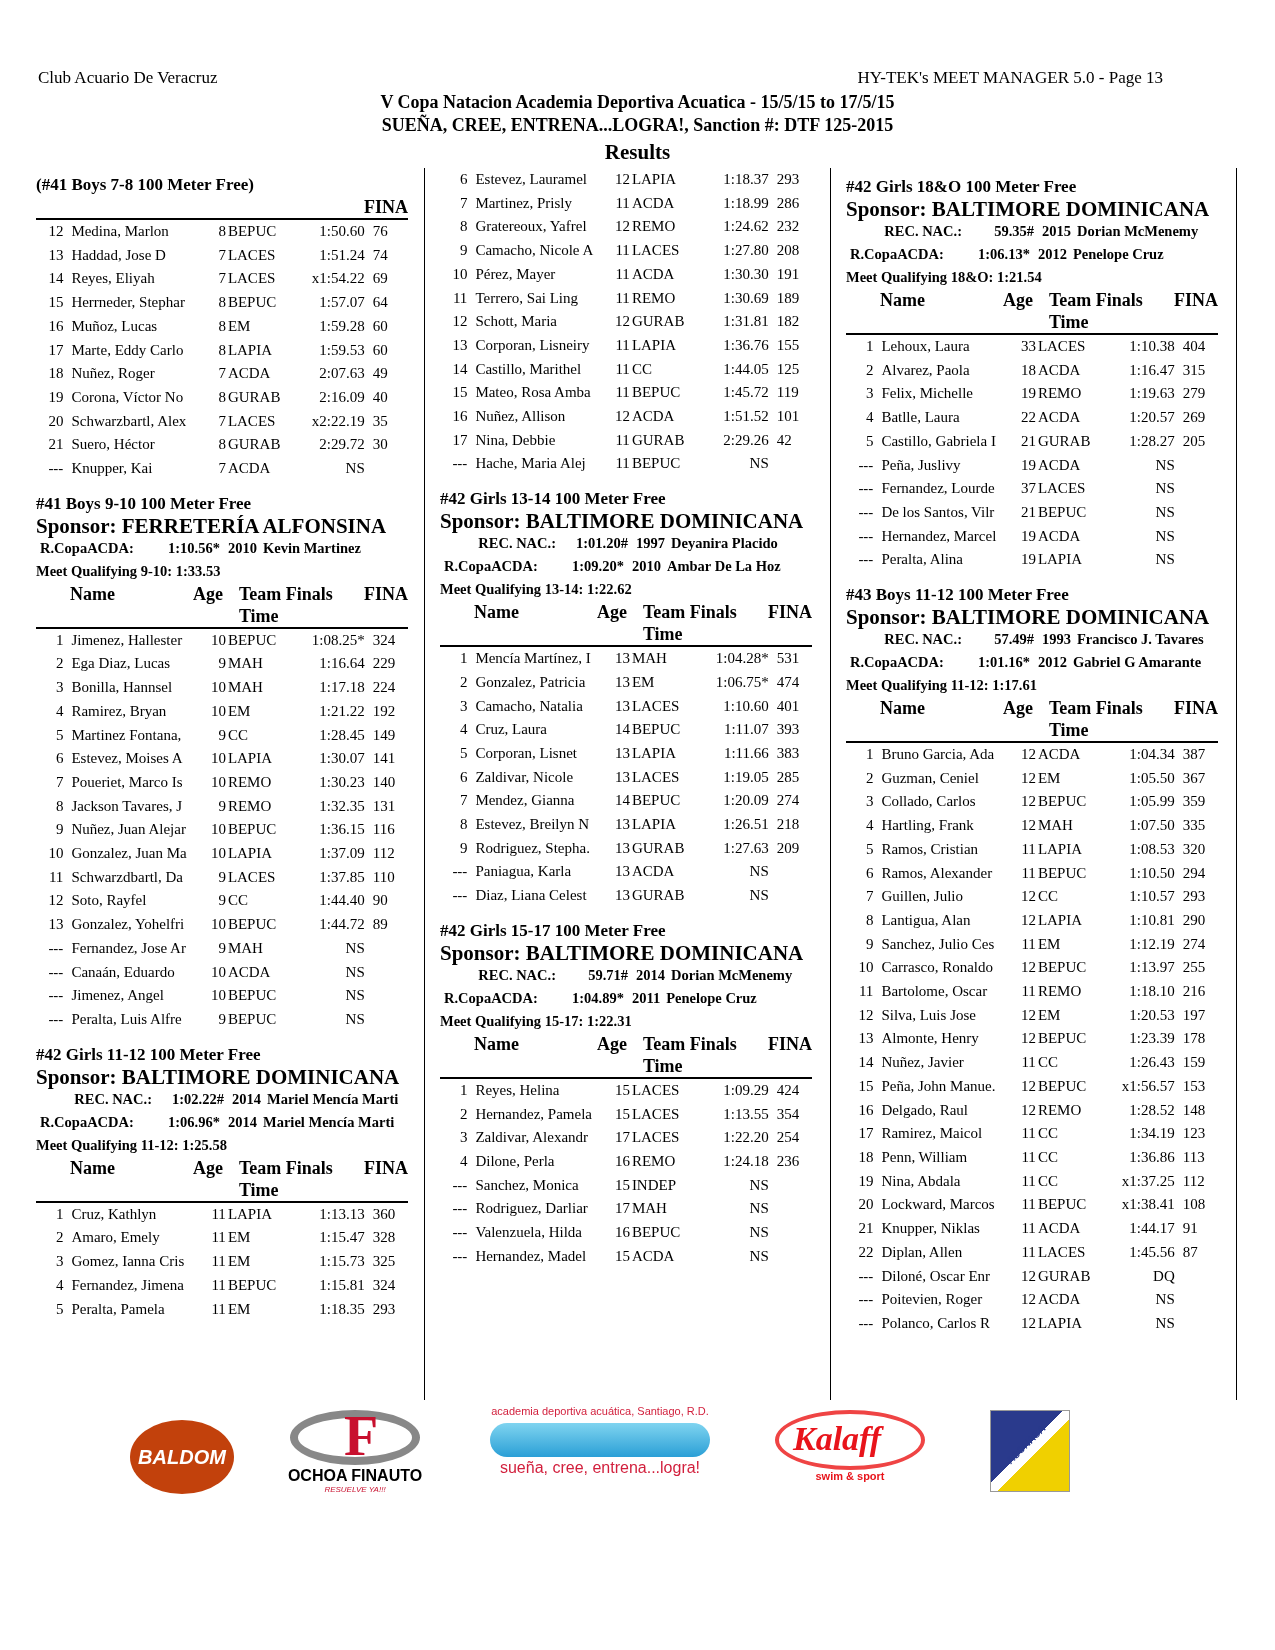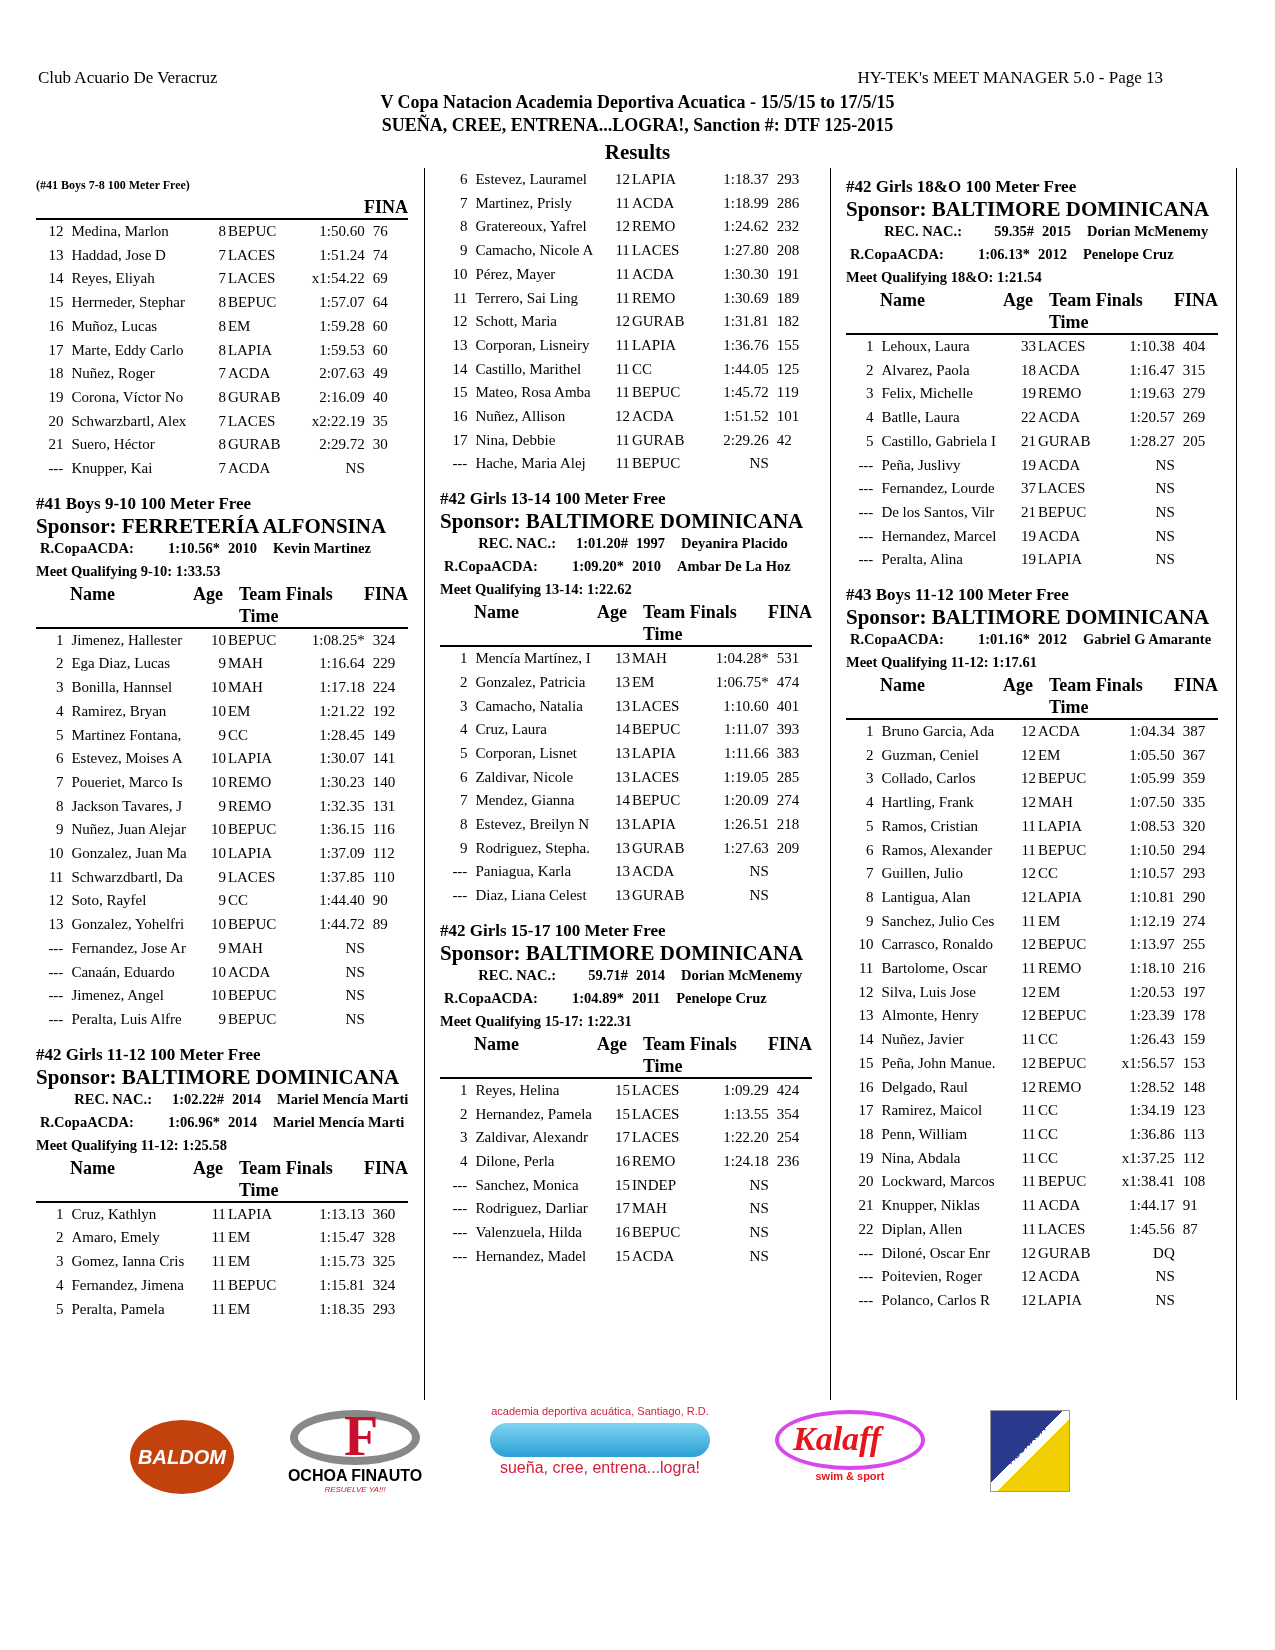--- a/index.html
+++ b/index.html
@@ -8,28 +8,28 @@
   .hdr-left { position:absolute; left:38px; top:68px; font-size:17px; }
   .hdr-right { position:absolute; right:112px; top:68px; font-size:17px; }
   .title { position:absolute; left:0; width:1275px; text-align:center; font-weight:bold; font-size:18px; }
   .t1 { top:92px; } .t2 { top:115px; }
   .results { position:absolute; left:0; width:1275px; top:140px; text-align:center; font-size:21px; font-weight:bold; }
   .col { position:absolute; top:168px; width:372px; }
   .c1 { left:36px; } .c2 { left:440px; } .c3 { left:846px; }
   .vline { position:absolute; top:168px; width:1px; height:1232px; background:#000; }
   .v1 { left:424px; } .v2 { left:830px; } .v3 { left:1236px; }
   .ev-title { font-weight:bold; font-size:17px; line-height:22px; margin-top:6px; }
-  .ev-title.cont { font-size:12px; }
+  .ev-title.cont { font-size:17px; }
   .sponsor { font-weight:bold; font-size:21px; line-height:22px; }
   .rec { font-weight:bold; font-size:14.5px; line-height:23px; white-space:nowrap; overflow:hidden; }
   .rec .lbl { display:inline-block; text-align:right; }
   .rec.nac .lbl { width:116px; }
   .rec.copa .lbl { width:108px; padding-left:4px; text-align:left; }
   .rec .tm { display:inline-block; width:70px; text-align:right; margin-right:8px; }
-  .rec .yr { margin-right:16px; }
+  .rec .yr { margin-right:6px; }
   .qual { font-weight:bold; font-size:14.5px; line-height:23px; }
   .thead { display:flex; font-weight:bold; font-size:18px; line-height:22px; border-bottom:2px solid #000; }
   .thead.bare { justify-content:flex-end; }
   .row { display:flex; font-size:15px; line-height:23.7px; white-space:nowrap; }
   .pl { width:28px; text-align:right; margin-right:8px; }
   .nm { width:134px; overflow:hidden; }
   .ag { width:24px; text-align:right; }
   .tm { width:64px; padding-left:2px; }
   .ft { width:76px; text-align:right; }
   .fi { width:36px; padding-left:8px; }
@@ -46,21 +46,21 @@
   .ochoa .ring { width:130px; height:55px; margin:0 auto; border-radius:50%; border:8px solid #888;
                  box-sizing:border-box; position:relative; }
   .ochoa .F { position:absolute; left:46px; top:-14px; font-size:56px; font-weight:bold; color:#c8102e; font-family:"Liberation Serif",serif; }
   .ochoa .name { font-family:"Liberation Sans",sans-serif; font-weight:bold; font-size:16px; margin-top:2px; }
   .ochoa .tag { font-family:"Liberation Sans",sans-serif; font-size:8px; color:#c8102e; font-style:italic; }
   .acda { left:480px; top:5px; width:240px; height:95px; text-align:center; }
   .acda .arc { font-family:"Liberation Sans",sans-serif; font-size:11px; color:#d21f3c; }
   .acda .wave { height:34px; margin:6px 10px 0; border-radius:40px; background:linear-gradient(#7fd4f0,#2a9fd6); }
   .acda .motto { font-family:"Liberation Sans",sans-serif; font-size:16px; color:#d21f3c; margin-top:2px; }
   .kalaff { left:765px; top:10px; width:170px; height:90px; text-align:center; }
-  .kalaff .ring { width:150px; height:60px; border:4px solid #d946ef; border-radius:50%; box-sizing:border-box; margin:0 auto; position:relative;text-align:right; }
+  .kalaff .ring { width:150px; height:60px; border:4px solid #ef4444; border-radius:50%; box-sizing:border-box; margin:0 auto; position:relative;text-align:right; }
   .kalaff .word { position:absolute; left:14px; top:6px; font-size:34px; color:#e8141b; font-style:italic; font-weight:bold; font-family:"Liberation Serif",serif; }
   .kalaff .sub { font-family:"Liberation Sans",sans-serif; font-size:11px; color:#e8141b; font-weight:bold; }
   .asonasa { left:990px; top:10px; width:78px; height:80px; background:linear-gradient(135deg,#2a3a8c 0 45%,#fff 45% 55%,#f0d000 55%); border:1px solid #999; }
   .asonasa span { position:absolute; left:10px; top:28px; transform:rotate(-45deg); font-size:10px; color:#2a3a8c; font-weight:bold; font-family:"Liberation Sans",sans-serif; }
 </style>
 </head>
 <body>
 
 <div class="hdr-left">Club Acuario De Veracruz</div>
 <div class="hdr-right">HY-TEK's MEET MANAGER 5.0 - Page 13</div>
@@ -743,20 +743,21 @@
       <span class="pl">---</span>
       <span class="nm">Peralta, Alina</span>
       <span class="ag">19</span>
       <span class="tm">LAPIA</span>
       <span class="ft">NS</span>
       <span class="fi"></span>
     </div>
     <div class="event-block">
       <div class="ev-title" style="margin-top: 12px;">#43  Boys 11-12 100 Meter Free</div>
       <div class="sponsor">Sponsor: BALTIMORE DOMINICANA</div>
+      <div class="rec nac"><span class="lbl">REC. NAC.:</span><span class="tm">57.49#</span><span class="yr">1993</span><span class="hd">Francisco J. Tavares</span></div>
       <div class="rec copa"><span class="lbl">R.CopaACDA:</span><span class="tm">1:01.16*</span><span class="yr">2012</span><span class="hd">Gabriel G Amarante</span></div>
       <div class="qual">Meet Qualifying 11-12:  1:17.61</div>
       <div class="thead">
         <span class="th-name">Name</span>
         <span class="th-age">Age</span>
         <span class="th-team">Team Finals Time</span>
         <span class="th-fina">FINA</span>
       </div>
     </div>
     <div class="row">

